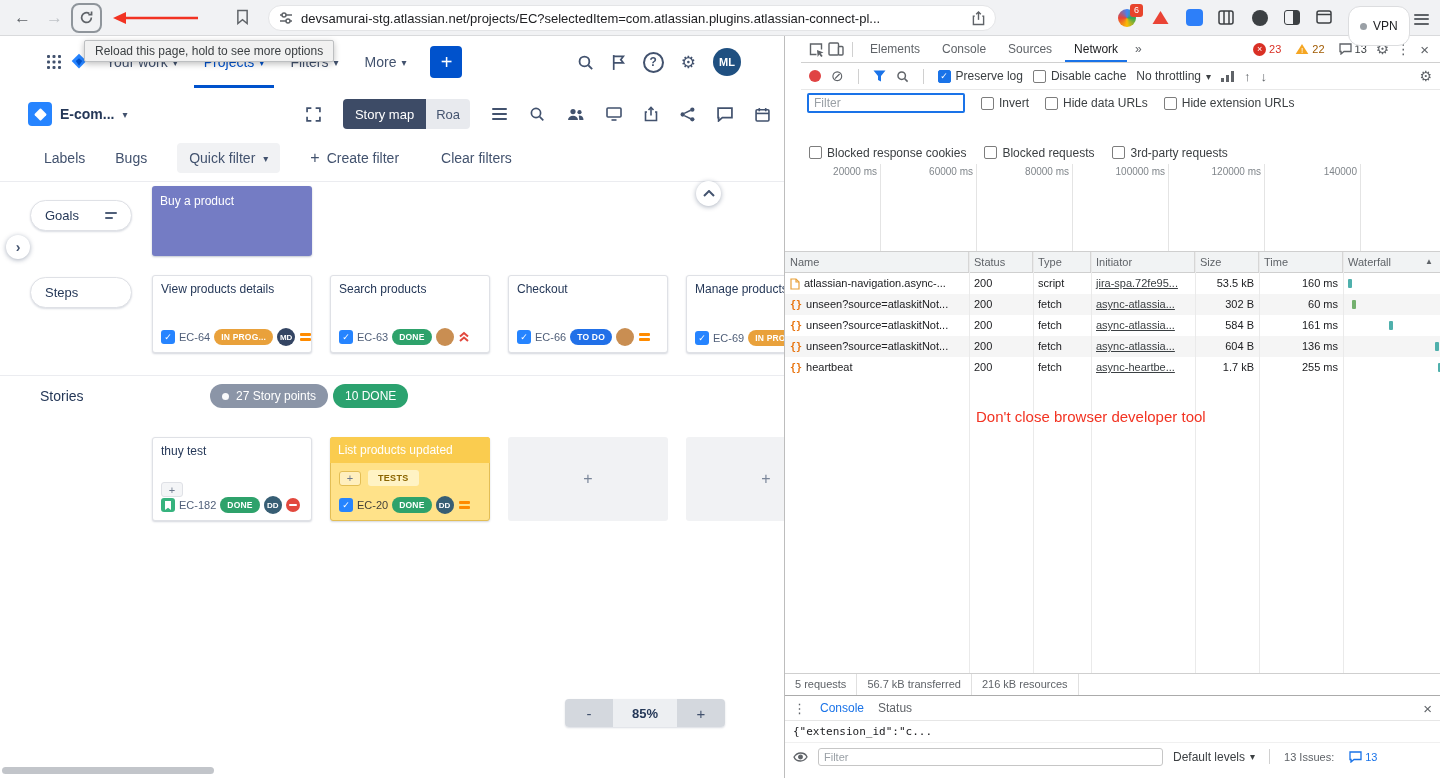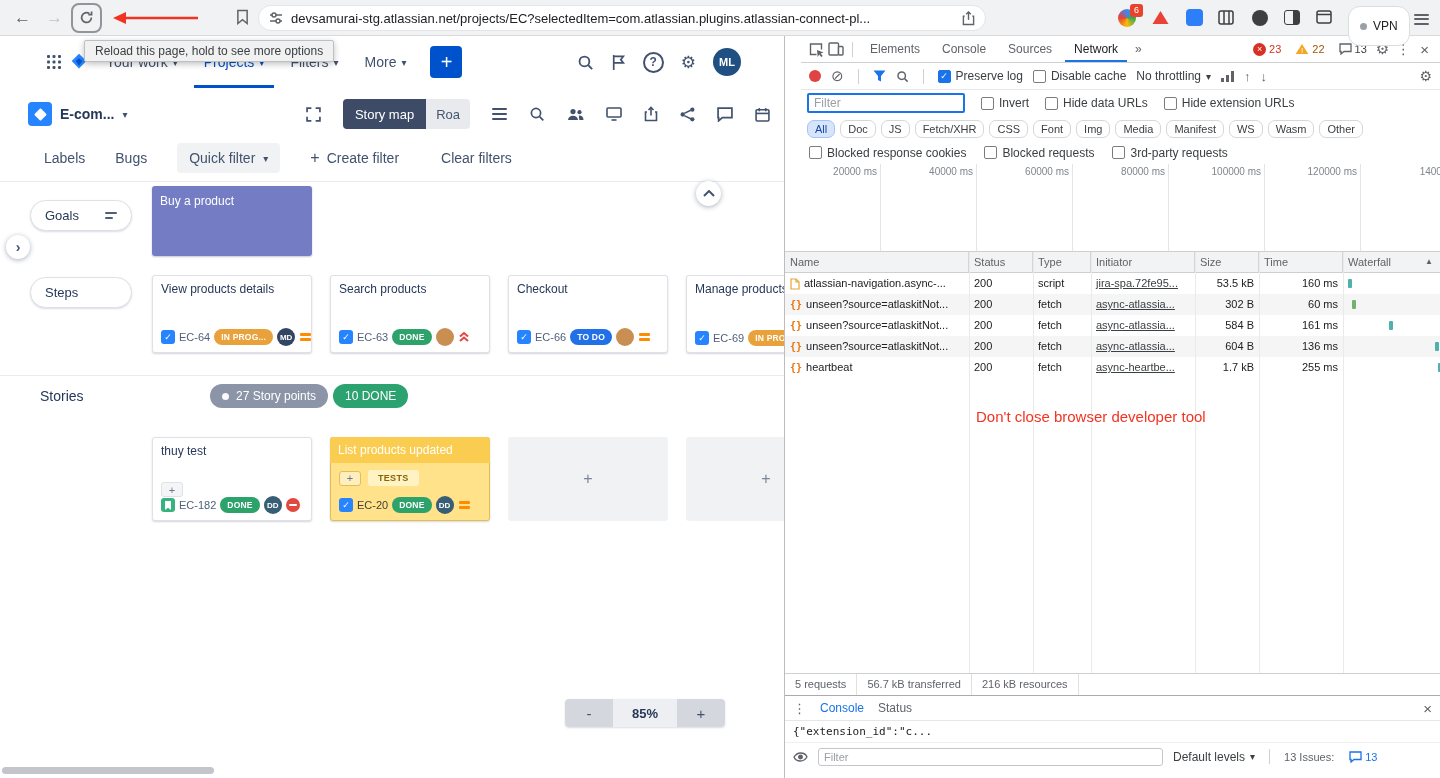--- a/index.html
+++ b/index.html
@@ -5,21 +5,21 @@
 *{margin:0;padding:0;box-sizing:border-box}
 html,body{width:1440px;height:778px}
 body{position:relative;font-family:"Liberation Sans",sans-serif;background:#fff;overflow:hidden;-webkit-font-smoothing:antialiased}
 .abs{position:absolute}
 .flex{display:flex;align-items:center}
 .ic{display:inline-flex;align-items:center;justify-content:center}
 
 
 #bbar{position:absolute;top:0;left:0;width:1440px;height:36px;background:#F1F2F4;border-bottom:1px solid #D9DADC;z-index:20}
 .bic{color:#5F6368;font-size:17px;line-height:20px}
-#urlbar{position:absolute;left:258px;top:5px;width:728px;height:26px;border-radius:13px;background:#fff;display:flex;align-items:center;padding:0 10px;border:1px solid #E4E5E7}
+#urlbar{position:absolute;left:268px;top:5px;width:728px;height:26px;border-radius:13px;background:#fff;display:flex;align-items:center;padding:0 10px;border:1px solid #E4E5E7}
 #urlbar .url{font-size:13px;color:#202124;margin:0 8px;white-space:nowrap;overflow:hidden;flex:1}
 #vpn{height:40px;border-radius:12px;background:#fff;border:1px solid #DCDDDF;padding:0 11px;gap:6px;font-size:12px;color:#202124}
 .vpndot{width:7px;height:7px;border-radius:50%;background:#9AA0A6;display:inline-block}
 .hline{display:block;width:15px;height:2px;background:#5F6368;margin:2.5px 0;border-radius:1px}
 #tooltip{position:absolute;left:84px;top:40px;background:#F1F1F1;border:1px solid #BDBFC1;box-shadow:0 2px 6px rgba(0,0,0,.25);font-size:12px;color:#3C4043;padding:3px 10px;z-index:40;border-radius:2px;white-space:nowrap}
 
 
 #jira{position:absolute;top:36px;left:0;width:784px;height:742px;background:#fff;overflow:hidden;color:#42526E}
 #jnav{position:absolute;top:0;left:11px;right:0;height:52px;display:flex;align-items:center;padding:0 35px;gap:6px}
 .jtab{height:52px;display:flex;align-items:center;gap:5px;padding:0 10px;font-size:14px;color:#42526E;cursor:pointer;white-space:nowrap}
@@ -588,53 +588,38 @@
     <label class="cbl">
       <span class="cb"></span>
       <span>Hide data URLs</span>
     </label>
     <label class="cbl">
       <span class="cb"></span>
       <span>Hide extension URLs</span>
     </label>
   </div>
 
-  <div class="dtrow" id="dt-chips">
-    <span class="chip active">All</span>
-    <span class="chip">Doc</span>
-    <span class="chip">JS</span>
-    <span class="chip">Fetch/XHR</span>
-    <span class="chip">CSS</span>
-    <span class="chip">Font</span>
-    <span class="chip">Img</span>
-    <span class="chip">Media</span>
-    <span class="chip">Manifest</span>
-    <span class="chip">WS</span>
-    <span class="chip">Wasm</span>
-    <span class="chip">Other</span>
-  </div>
 
   <div class="dtrow" id="dt-cbrow">
     <label class="cbl">
       <span class="cb"></span>
       <span>Blocked response cookies</span>
     </label>
     <label class="cbl">
       <span class="cb"></span>
       <span>Blocked requests</span>
     </label>
     <label class="cbl">
       <span class="cb"></span>
       <span>3rd-party requests</span>
     </label>
   </div>
 
   <div id="dt-ruler">
     <div class="rcell"><span>20000 ms</span></div>
-    <div class="rcell"><span>40000 ms</span></div>
     <div class="rcell"><span>60000 ms</span></div>
     <div class="rcell"><span>80000 ms</span></div>
     <div class="rcell"><span>100000 ms</span></div>
     <div class="rcell"><span>120000 ms</span></div>
     <div class="rcell"><span>140000</span></div>
   </div>
 
   <div class="ngrid" id="nt-head">
     <span class="nth">Name</span>
     <span class="nth">Status</span>

